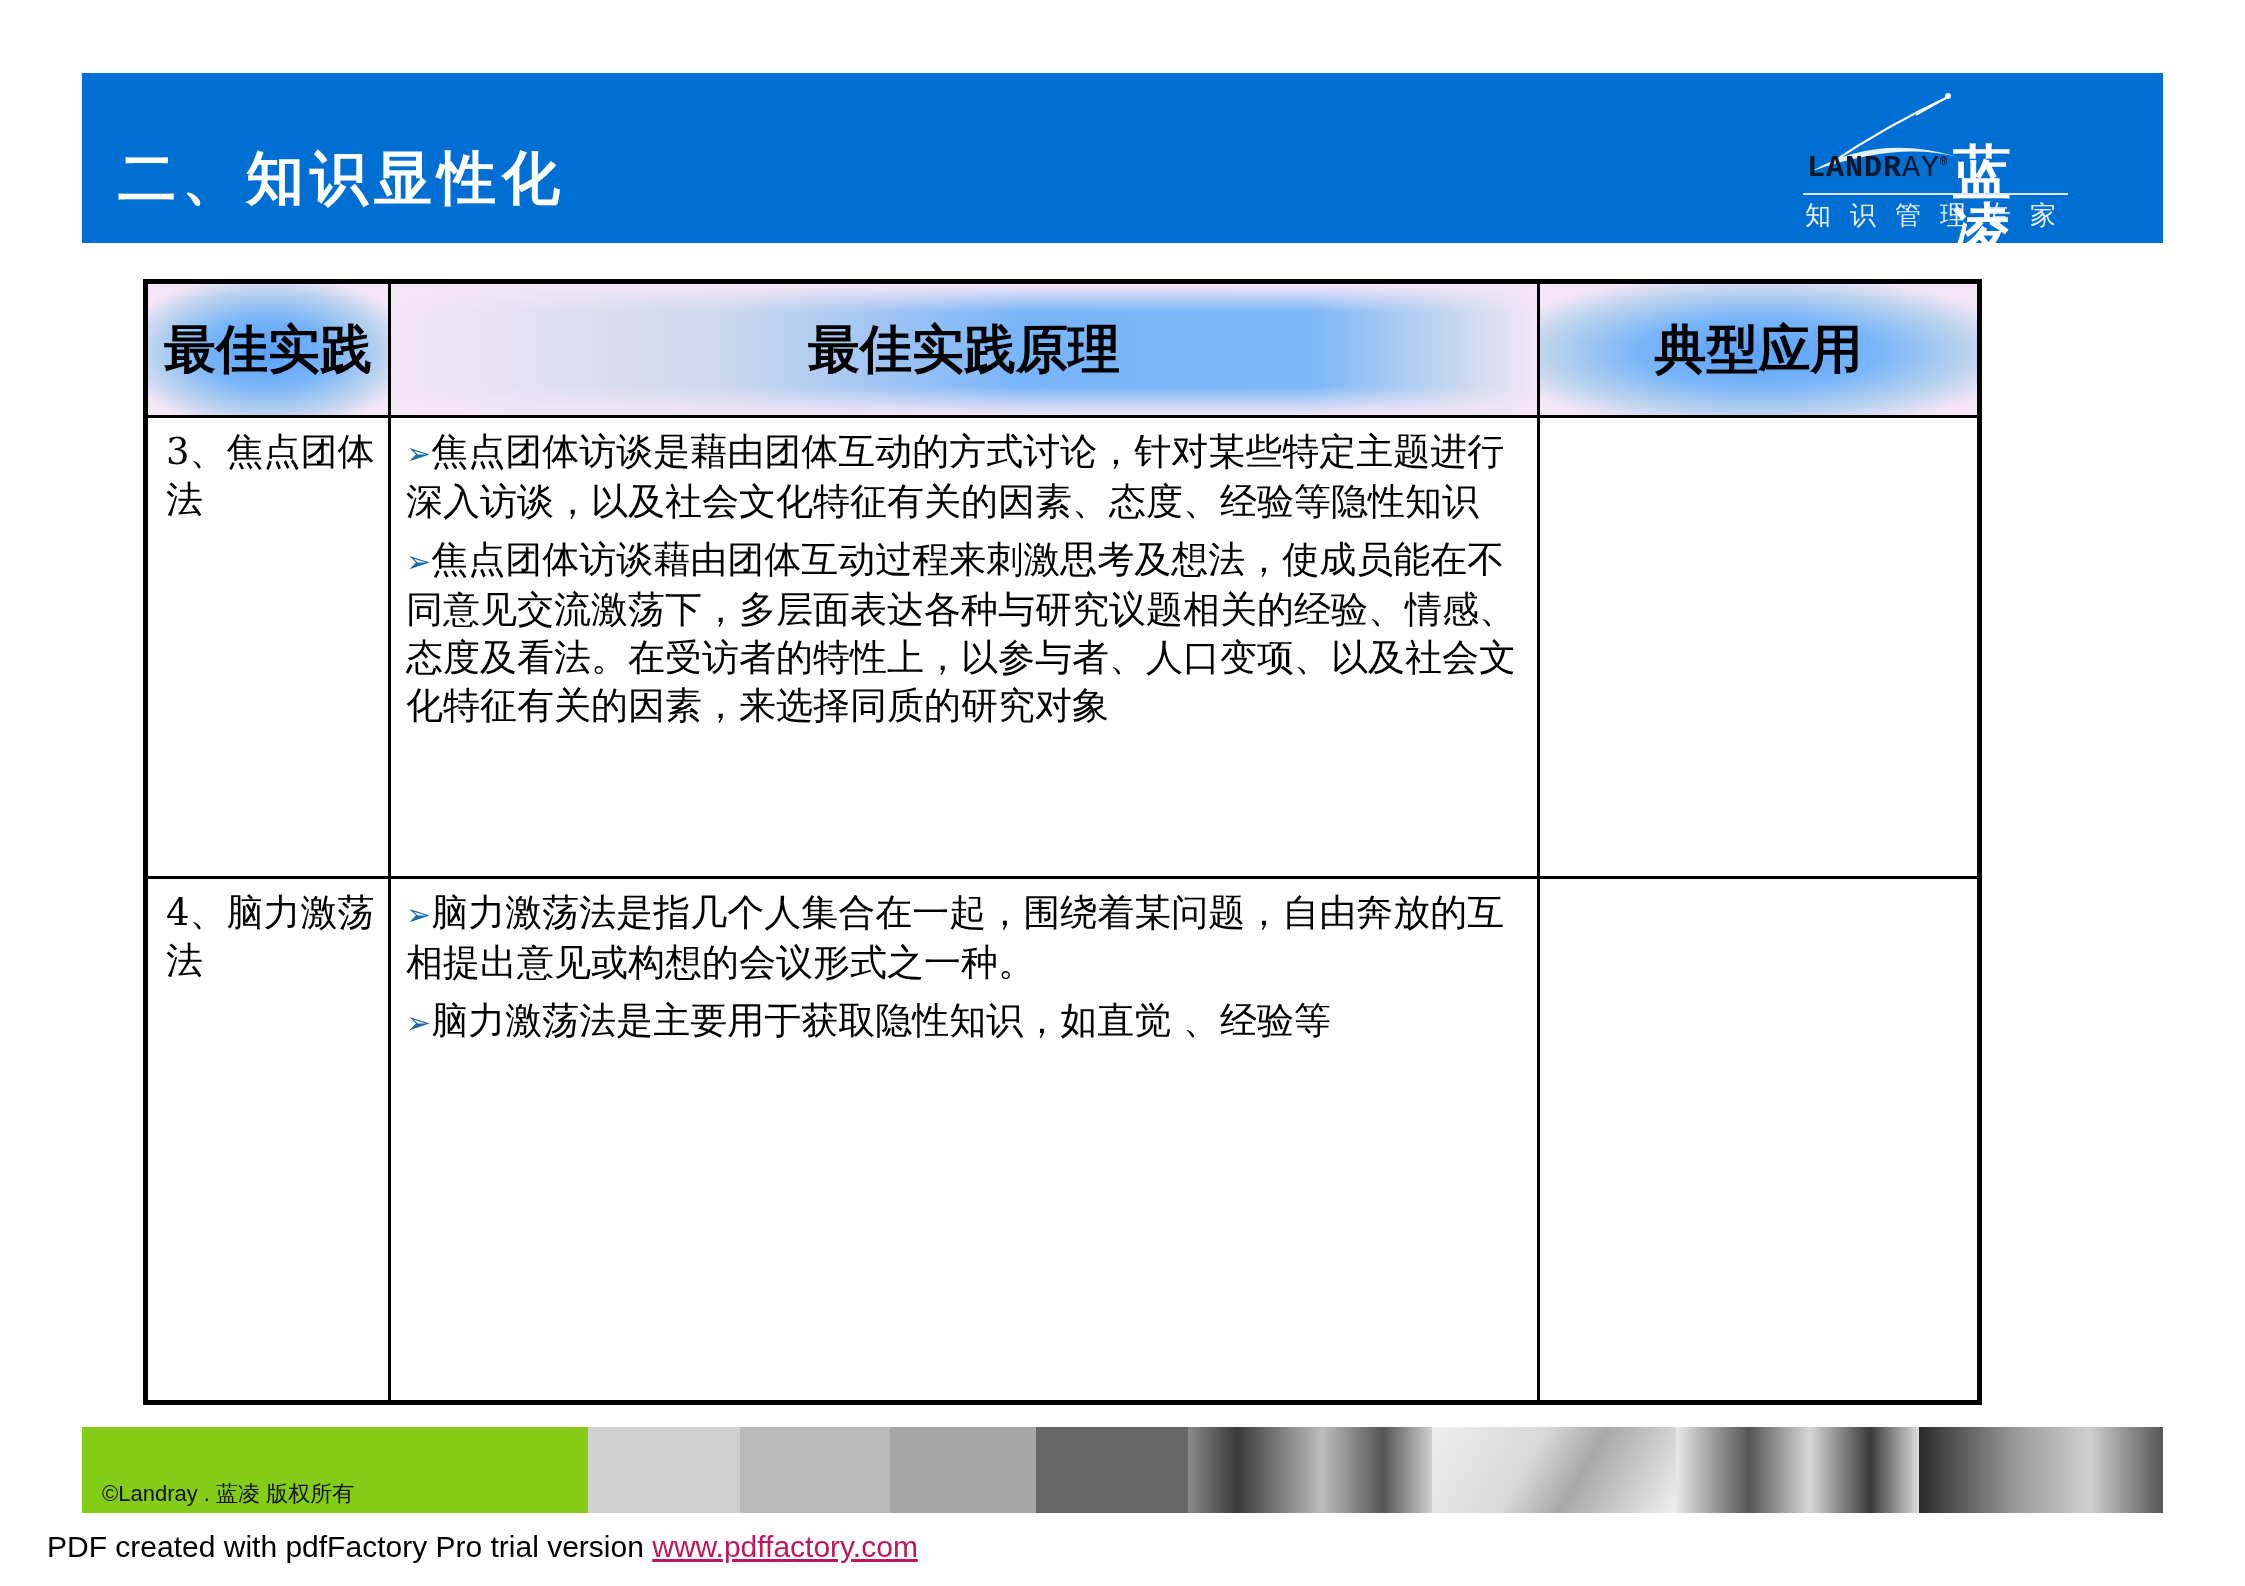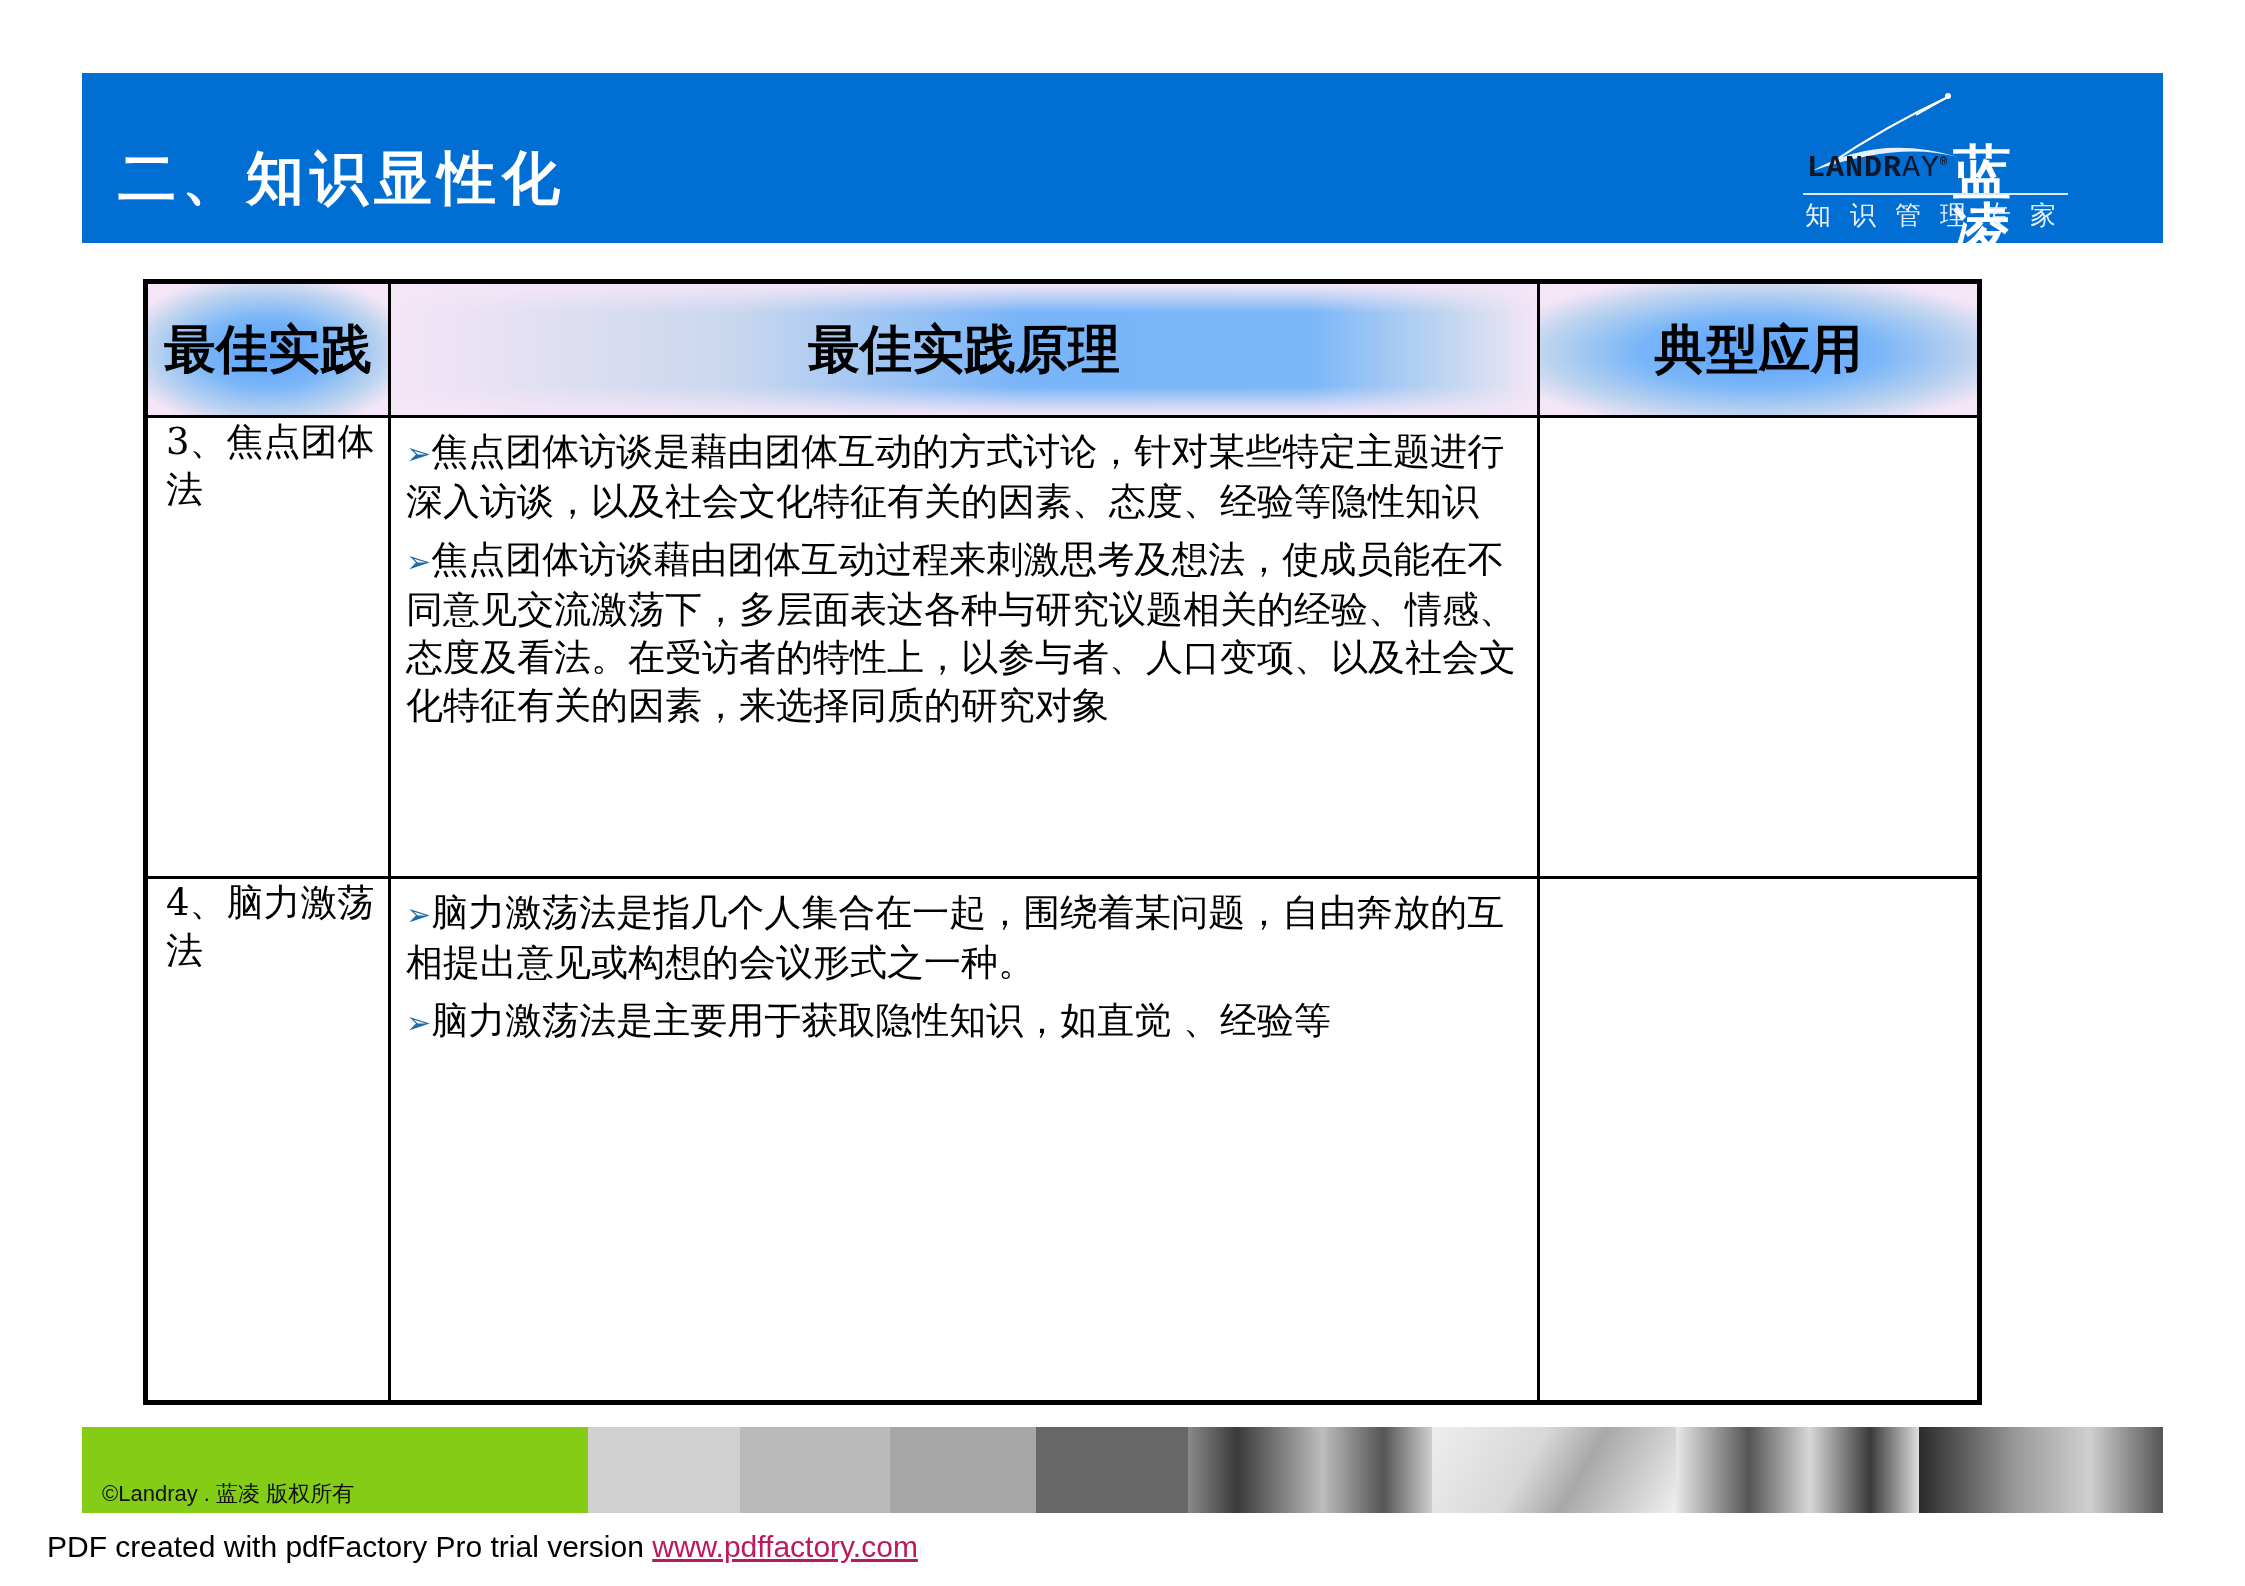--- a/index.html
+++ b/index.html
@@ -26,21 +26,21 @@
            border:5px solid #000; box-sizing:border-box; }
   .vline { position:absolute; top:0; bottom:0; width:3px; background:#000; }
   .hline { position:absolute; left:0; right:0; height:3px; background:#000; }
   .hcell { position:absolute; top:0; height:131px; display:flex; align-items:center; justify-content:center;
            font-size:52px; font-weight:bold; font-family:Liberation Sans, sans-serif;
            background: radial-gradient(ellipse 62% 60% at 50% 52%, #5aa0fa 0%, #7ab6f8 45%, #bcd3ef 78%, #f4e6f6 100%); }
   .hcell.mid { background:
        linear-gradient(180deg, rgba(244,230,246,1) 0%, rgba(244,230,246,0) 22%, rgba(244,230,246,0) 78%, rgba(244,230,246,1) 100%),
        linear-gradient(90deg, #f4e6f6 0%, #c9d7ee 30%, #78b4f8 55%, #7ab6f8 80%, #c6d8f0 93%, #f4e6f6 100%); }
   .cell { position:absolute; font-size:37px; line-height:48px; }
-  .cell-name { padding-left:18px; }
+  .cell-name { padding-left:18px; padding-top:10px; }
   .bullet { margin:0 0 10px 0; }
   .arrow { color:#1d6aa6; font-family:"DejaVu Sans",sans-serif; font-size:30px; }
 
   
   .footer { position:absolute; left:82px; top:1427px; width:2081px; height:86px; background:#84cc16; }
   .fblock { position:absolute; top:0; height:86px; }
   .copyright { position:absolute; left:20px; top:56px; font-family:"Liberation Sans",sans-serif; font-size:22px;
                color:#111; line-height:1; }
   .photos { position:absolute; left:1106px; top:0; width:975px; height:86px; display:flex; }
   .photo { flex:1; height:86px; }

